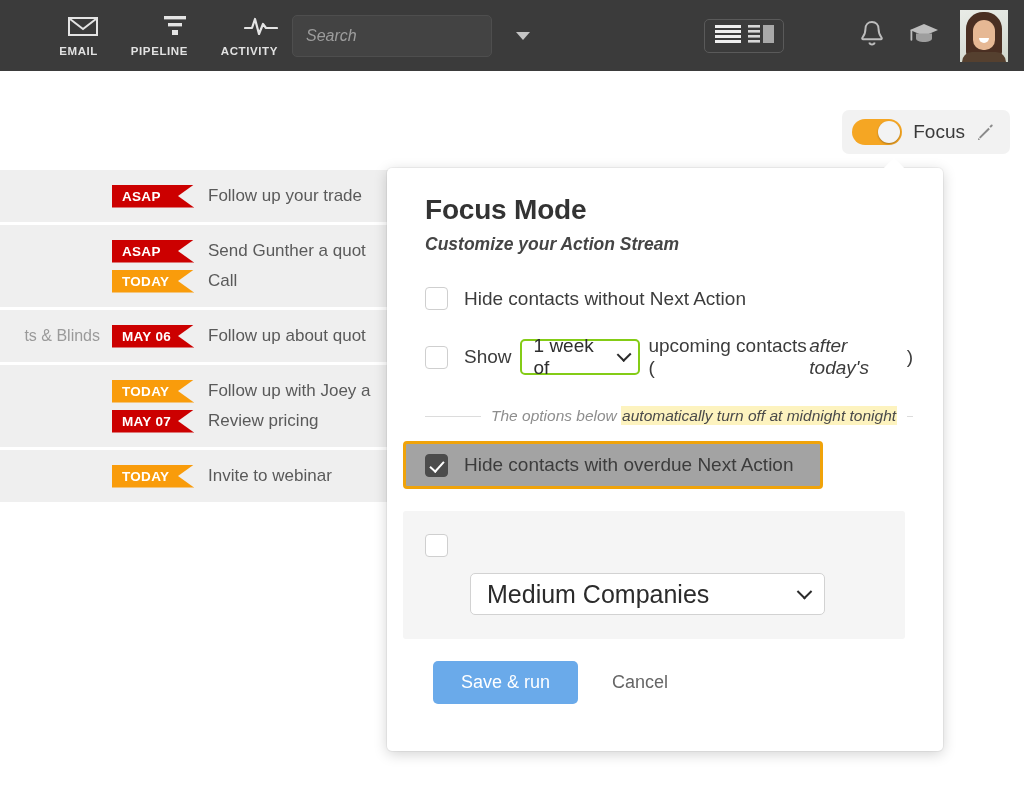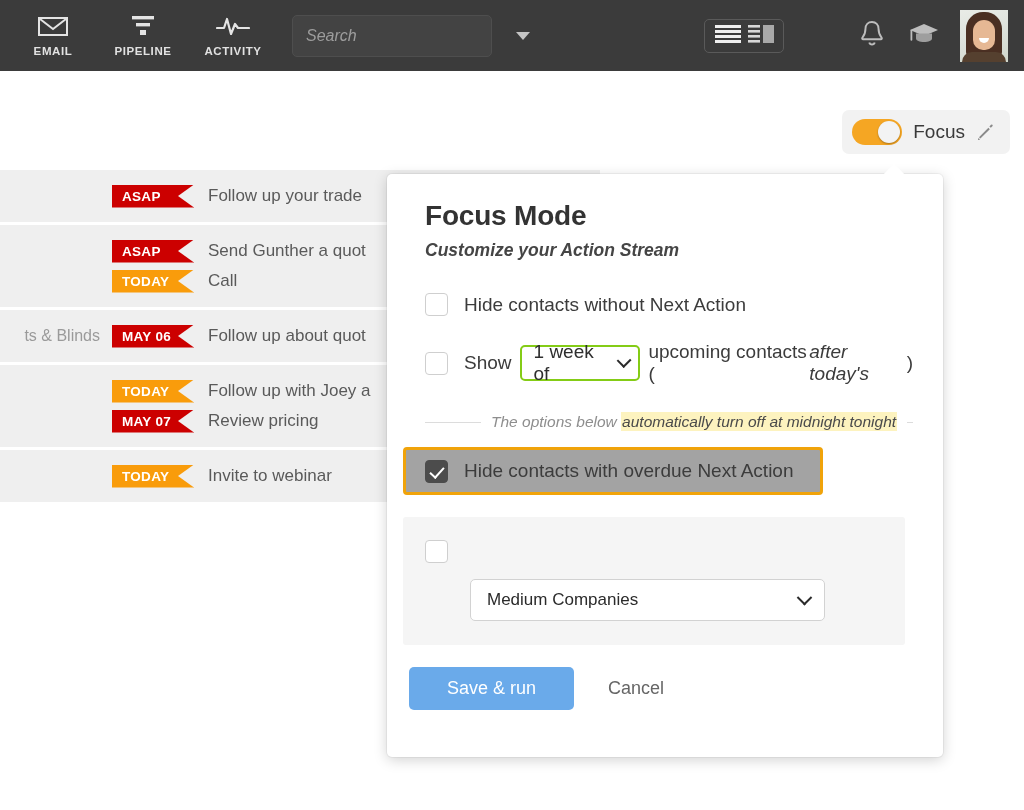--- a/index.html
+++ b/index.html
@@ -13,21 +13,21 @@
   #app { position: relative; width: 1024px; height: 810px; background:#fff; }
 
   
   .topnav {
     position: absolute; left:0; top:0; width:1024px; height:71px;
     background:#3b3b3b;
     display:flex; align-items:center;
   }
   .nav-item {
     width: 90px; height:69px;
-    display:flex; flex-direction:column; align-items:center; justify-content:center;
+    display:flex; flex-direction:column; align-items:flex-end; justify-content:center;
     gap:8px; cursor:pointer;
   }
   .nav-item .glyph { height:22px; display:flex; align-items:flex-end; }
   .nav-item .nav-label {
     color:#e2e2e2; font-size:11.5px; letter-spacing:.6px; font-weight:700;
   }
   .search-wrap {
     margin-left: 14px;
     width: 200px; height: 42px;
     background:#434343; border:1px solid #4e4e4e; border-radius:5px;
@@ -117,21 +117,21 @@
   .switch { width:50px; height:26px; border-radius:13px; background:#f5a623; position:relative; }
   .switch .knob {
     position:absolute; right:2px; top:2px; width:22px; height:22px; border-radius:50%;
     background:#f3f3f3; box-shadow:0 1px 2px rgba(0,0,0,.3);
   }
   .focus-label { font-size:19px; color:#3a3a3a; }
   .pencil { width:20px; height:20px; }
 
   
   .popover {
-    position:absolute; left:387px; top:174px; width:556px; height:583px;
+    position:absolute; left:387px; top:168px; width:556px; height:583px;
     background:#fff; border-radius:5px;
     box-shadow: 0 3px 14px rgba(0,0,0,.18), 0 0 0 1px rgba(0,0,0,.045);
   }
   .tail {
     position:absolute; left:496px; top:-11px; width:22px; height:12px;
     background:#fff; clip-path: polygon(50% 0, 100% 100%, 0 100%);
     filter: drop-shadow(0 -1px 1px rgba(0,0,0,.09));
   }
   .pop-inner { padding: 26px 30px 0 38px; }
   .pop-title { font-size:28px; font-weight:700; color:#333; letter-spacing:-.2px; }
@@ -182,28 +182,29 @@
     margin-top:22px; margin-left:-22px;
     width:502px; height:128px;
     background:#f5f5f5; border-radius:3px;
     padding:23px 0 0 22px;
   }
   .big-select {
     margin-top:16px; margin-left:45px;
     width:355px; height:42px;
     border:1px solid #d2d2d2; border-radius:5px; background:#fff;
     display:flex; align-items:center; justify-content:space-between;
-    padding:0 14px 0 16px; font-size:17px; color:#2b2b2b; cursor:pointer;
+    padding:0 14px 0 16px; font-size:25px; color:#2b2b2b; cursor:pointer;
   }
 
   .actions { display:flex; align-items:center; gap:28px; margin-top:22px; margin-left:-16px; }
   .btn-primary {
     background:#6aaaea; color:#fff; font-size:18px;
-    border:0; border-radius:5px; height:43px; padding:0 38px; cursor:pointer;
+    border:0; border-radius:5px; height:43px; padding:0 28px; cursor:pointer;
     font-family:"Liberation Sans", sans-serif;
+    margin-left:24px;
   }
   .btn-link {
     background:transparent; border:0; color:#666; font-size:18px; cursor:pointer;
     font-family:"Liberation Sans", sans-serif;
   }
 </style>
 </head>
 <body>
 
 <div id="app">

